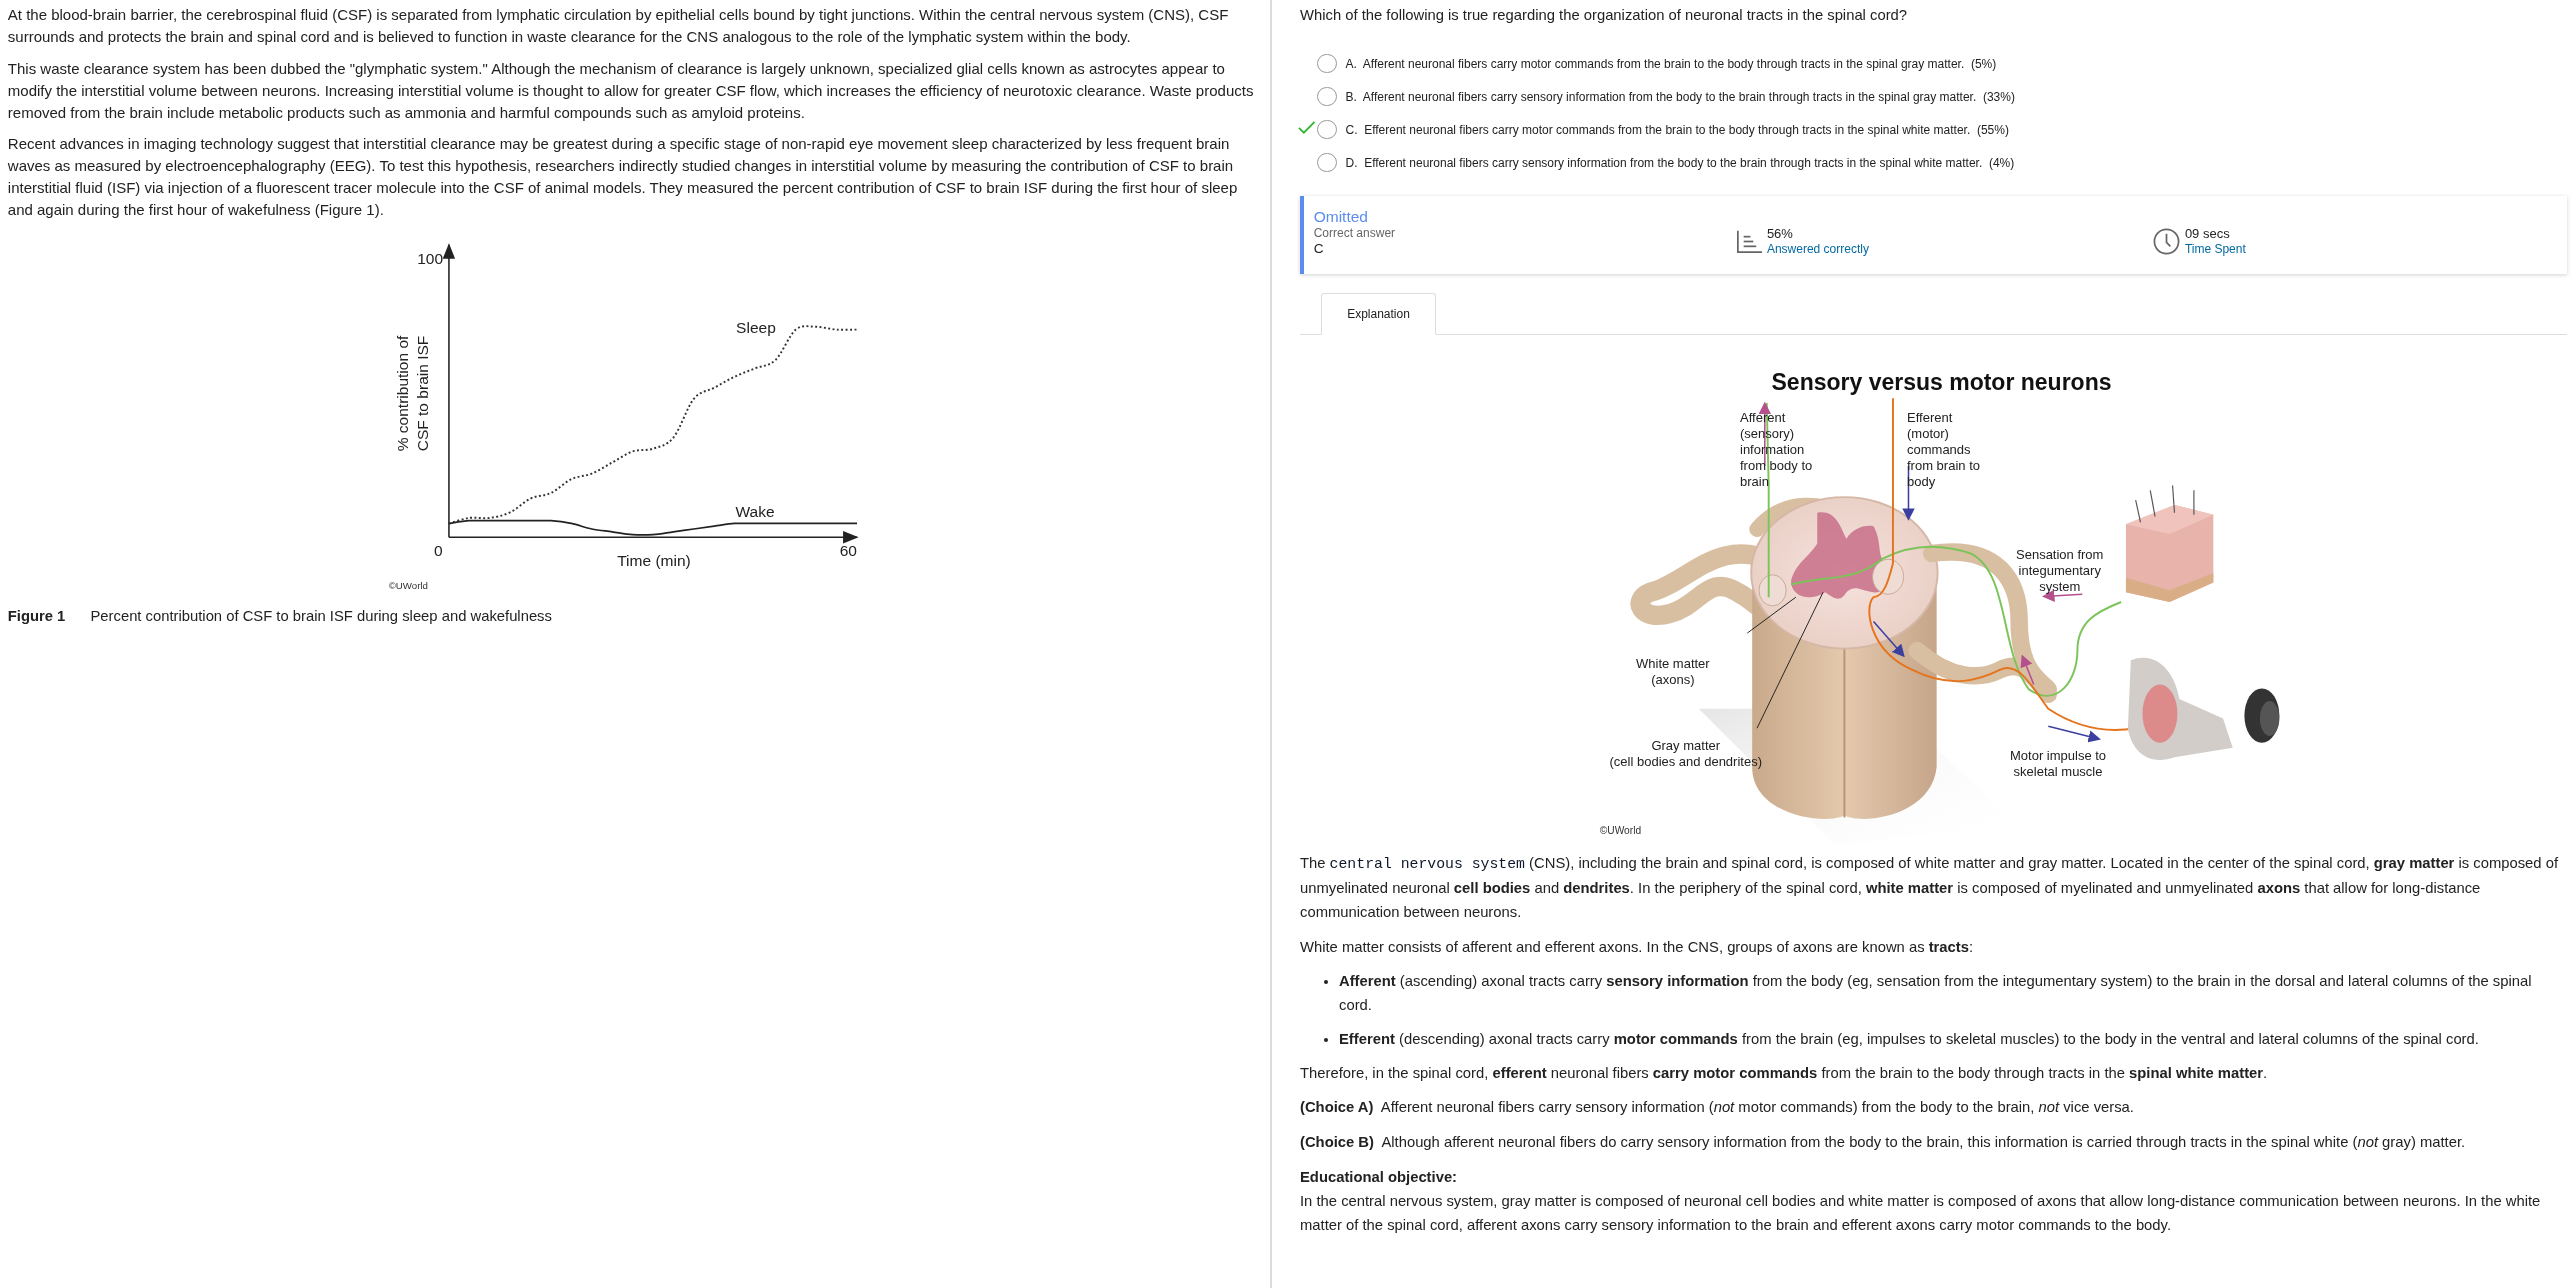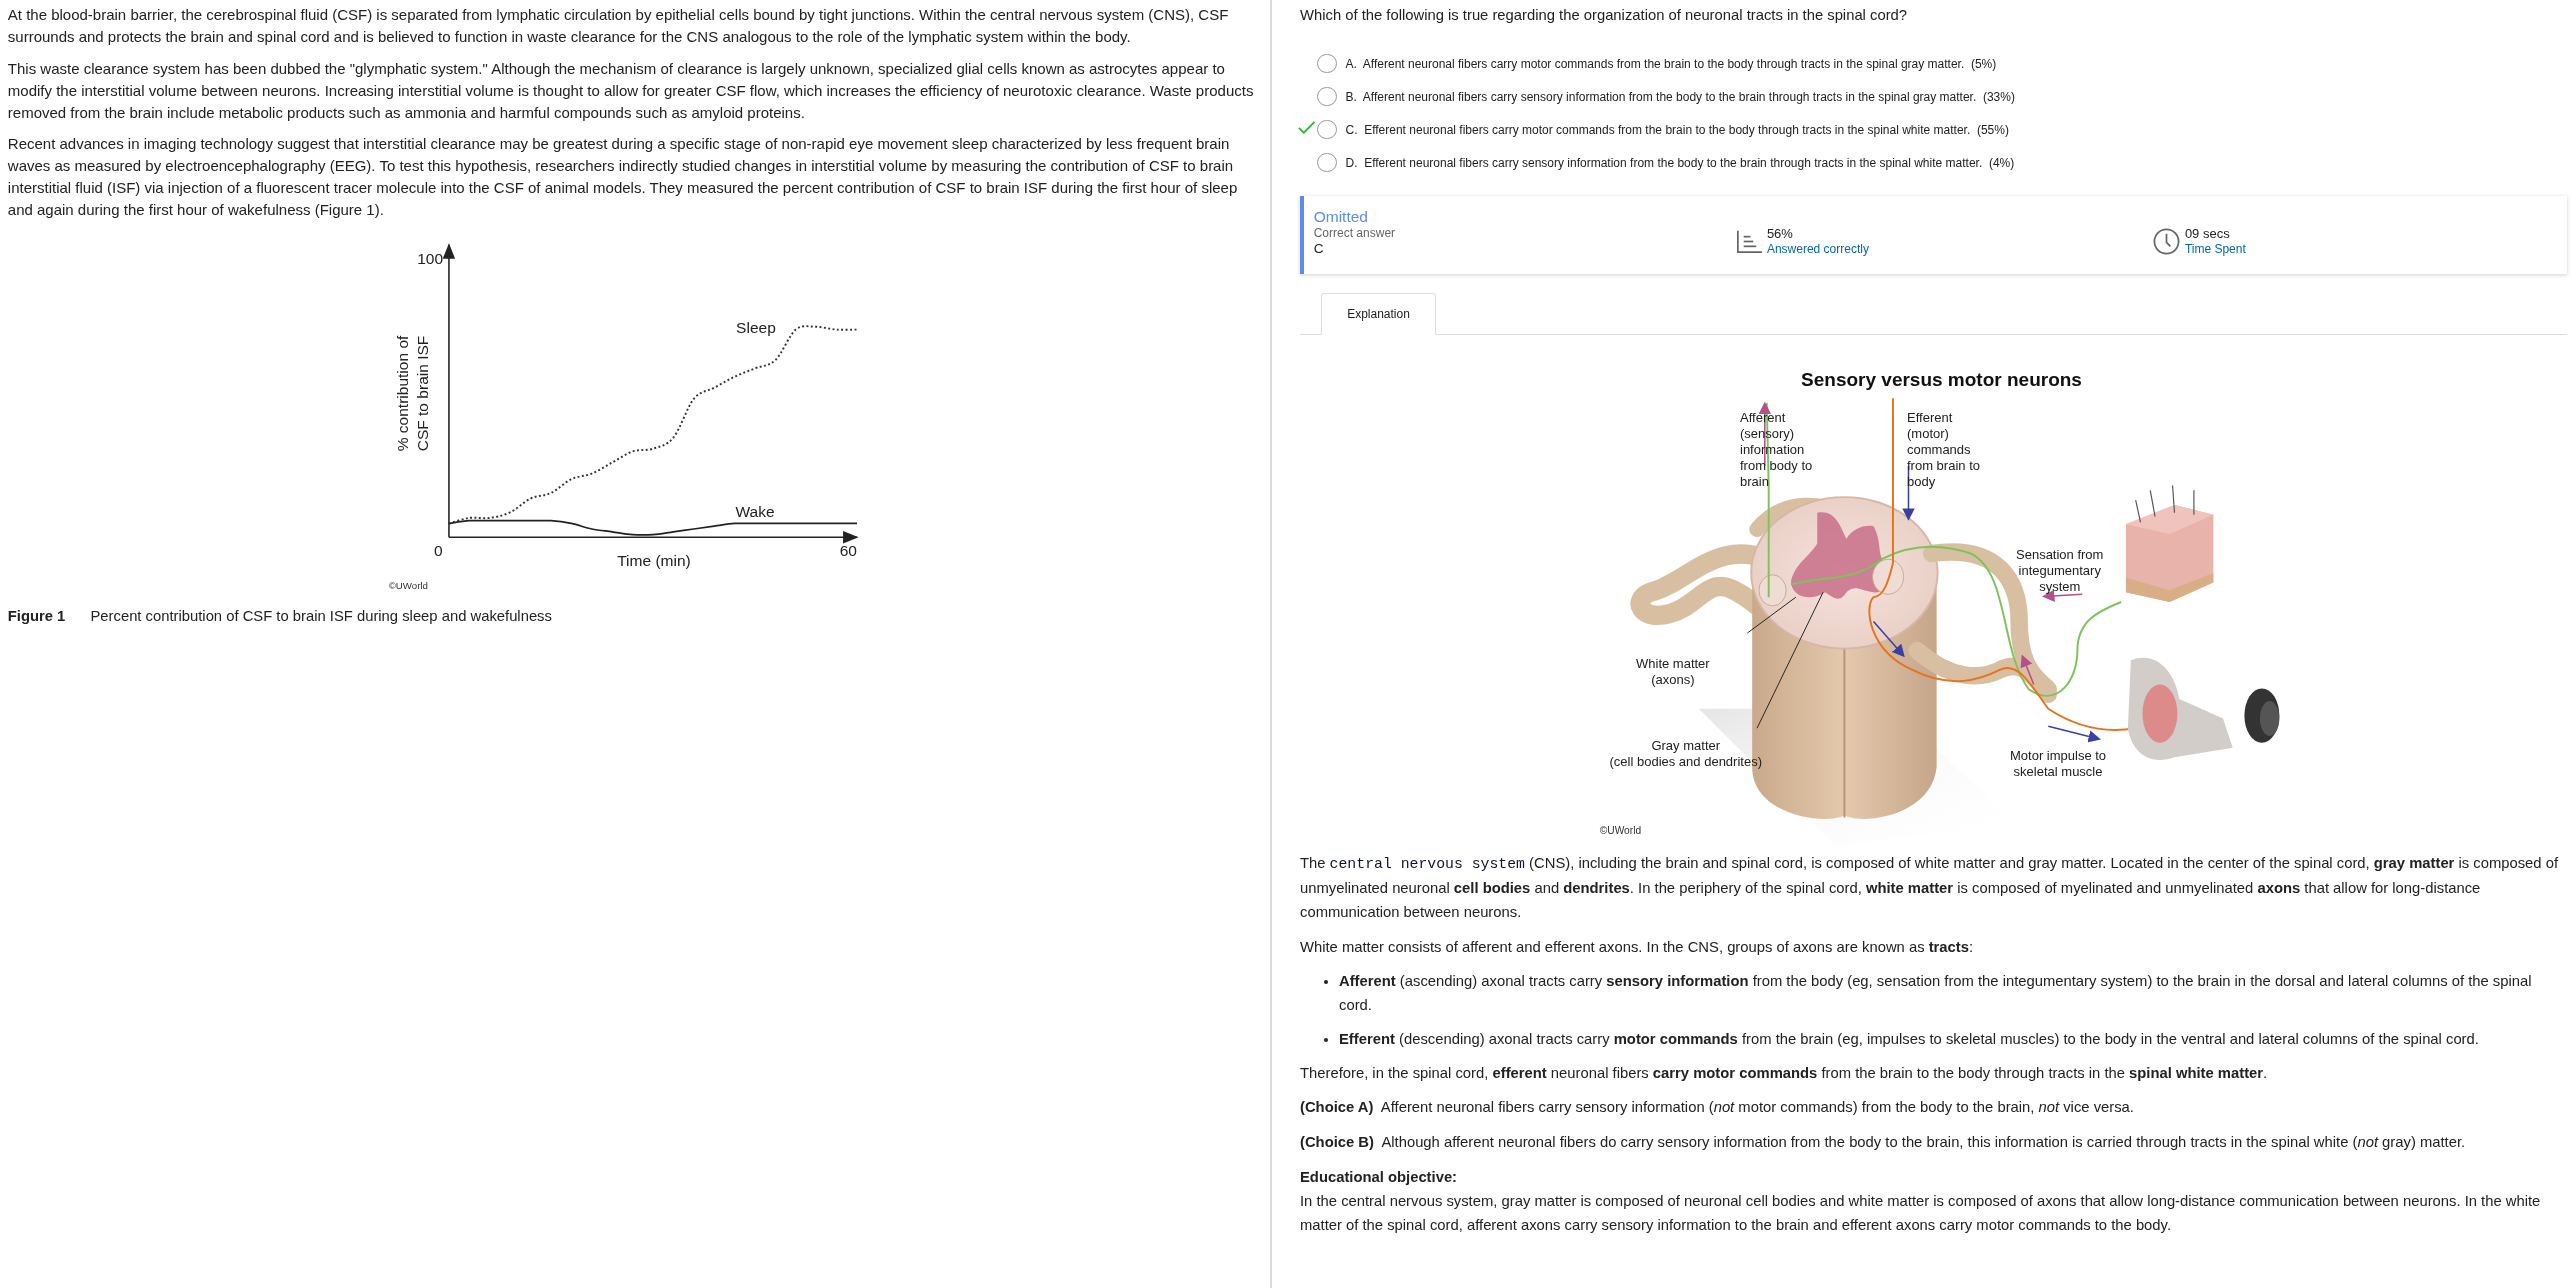--- a/index.html
+++ b/index.html
@@ -35,21 +35,21 @@
   .stat-block { position: absolute; top: 31px; display: flex; align-items: center; }
   .stat-block .ico { width: 29px; height: 29px; margin-right: 3.9px; }
   .stat-block .big { font-size: 13px; color: #222; line-height: 14.6px; }
   .stat-block .small { font-size: 12px; color: #0369a1; line-height: 14.6px; }
 
   .tab-bar { position: absolute; left: 29px; top: 293px; width: 1267px; height: 42px; border-bottom: 1px solid #ddd; }
   .tab { position: absolute; left: 0; top: 0; width: 115px; height: 42px; border: 1px solid #ddd; border-bottom: 1px solid #fff;
     border-radius: 2.9px 2.9px 0 0; background: #fff; font-size: 12px; color: #222; display: flex; align-items: center; justify-content: center; margin-left: 21px; }
 
   .figure2 { position: absolute; left: 321px; top: 359px; width: 699px; height: 486px; }
-  .fig2-title { position: absolute; left: 0; top: 9.7px; width: 699px; text-align: center; font-weight: bold; font-size: 19px; color: #111; }
+  .fig2-title { position: absolute; left: 0; top: 9.7px; width: 699px; text-align: center; font-weight: bold; font-size: 23px; color: #111; }
   .fig2-label { position: absolute; font-size: 13px; color: #222; line-height: 16px; }
   .fig2-copy { position: absolute; left: 7.8px; top: 466px; font-size: 10.2px; color: #333; }
 
   .explanation { position: absolute; left: 29px; top: 851px; width: 1263px; font-size: 14.8px; line-height: 24px; color: #222; }
   .explanation p { margin-bottom: 10.7px; }
   .explanation a { color: #0f172a; text-decoration: none; font-family: Liberation Mono, monospace; }
   .explanation ul { margin: 0 0 7.8px 39px; }
   .explanation li { margin-bottom: 9.7px; }
   .explanation .eo-title { font-weight: bold; margin-bottom: 0; }
 </style>

